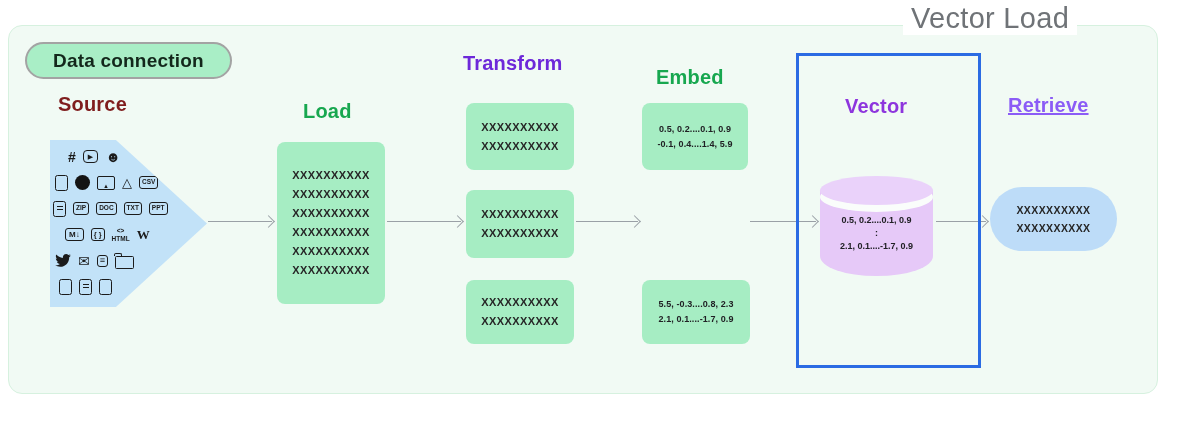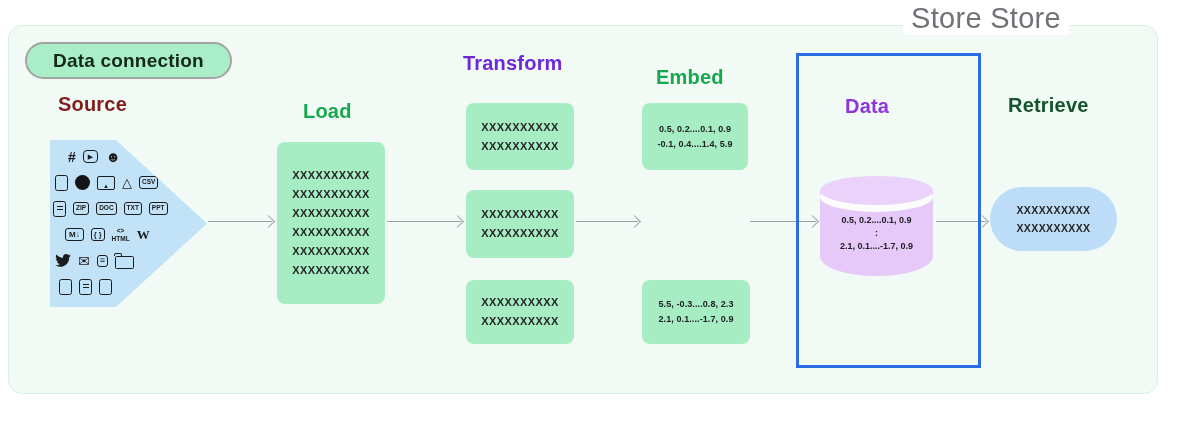--- a/index.html
+++ b/index.html
@@ -15,21 +15,21 @@
   .pill{position:absolute;left:25px;top:42px;height:33px;padding:0 26px;display:flex;align-items:center;
         background:#a9eec6;border:2px solid #a3a3a3;border-radius:19px;font-size:19px;font-weight:700;
         color:#13271b;z-index:2;letter-spacing:.2px;}
 
   .lbl{position:absolute;font-size:20px;font-weight:700;z-index:3;letter-spacing:.2px;}
   .lbl-source{left:58px;top:93px;color:#7f1d1d;}
   .lbl-load{left:303px;top:100px;color:#17a74f;}
   .lbl-transform{left:463px;top:52px;color:#6d28d9;}
   .lbl-embed{left:656px;top:66px;color:#17a74f;}
   .lbl-store{left:845px;top:95px;color:#8d35dd;}
-  .lbl-retrieve{left:1008px;top:94px;color:#14532d;}
+  .lbl-retrieve{left:1008px;top:94px;color:#8b5cf6;text-decoration:underline;}
 
   
   .chevron{position:absolute;left:50px;top:140px;width:157px;height:167px;background:#c2e2f8;
            clip-path:polygon(0 0,42% 0,100% 50%,42% 100%,0 100%);z-index:1;}
   .src-icons{position:absolute;left:5px;top:5px;width:122px;display:flex;flex-direction:column;gap:3px;color:#1b1b1b;}
   .irow{display:flex;align-items:center;gap:7px;height:23px;}
   .gi{display:inline-flex;align-items:center;justify-content:center;color:#1b1b1b;font-weight:700;line-height:1;}
   .g-slack{font-size:14px;font-weight:800;}
   .g-tube{border:1.7px solid #1b1b1b;border-radius:4px;font-size:7px;padding:2px 4px;}
   .g-discord{font-size:15px;}
@@ -90,31 +90,31 @@
                  gap:1px;z-index:1;}
   .rrow{font-size:10.5px;font-weight:700;letter-spacing:.4px;color:#262626;line-height:17px;}
 </style>
 </head>
 <body>
 
 <div class="canvas">
 
   <div class="panel"></div>
 
-  <div class="title">Store Store</div>
+  <div class="title">Vector Load</div>
 
   <div class="pill">
     <span>Data connection</span>
   </div>
 
   <div class="lbl lbl-source">Source</div>
   <div class="lbl lbl-load">Load</div>
   <div class="lbl lbl-transform">Transform</div>
   <div class="lbl lbl-embed">Embed</div>
-  <div class="lbl lbl-store">Data</div>
+  <div class="lbl lbl-store">Vector</div>
   <div class="lbl lbl-retrieve">Retrieve</div>
 
   <div class="chevron">
     <div class="src-icons">
       <div class="irow" style="margin-left:13px">
         <span class="gi g-slack">#</span>
         <span class="gi g-tube">▶</span>
         <span class="gi g-discord">☻</span>
       </div>
       <div class="irow">

